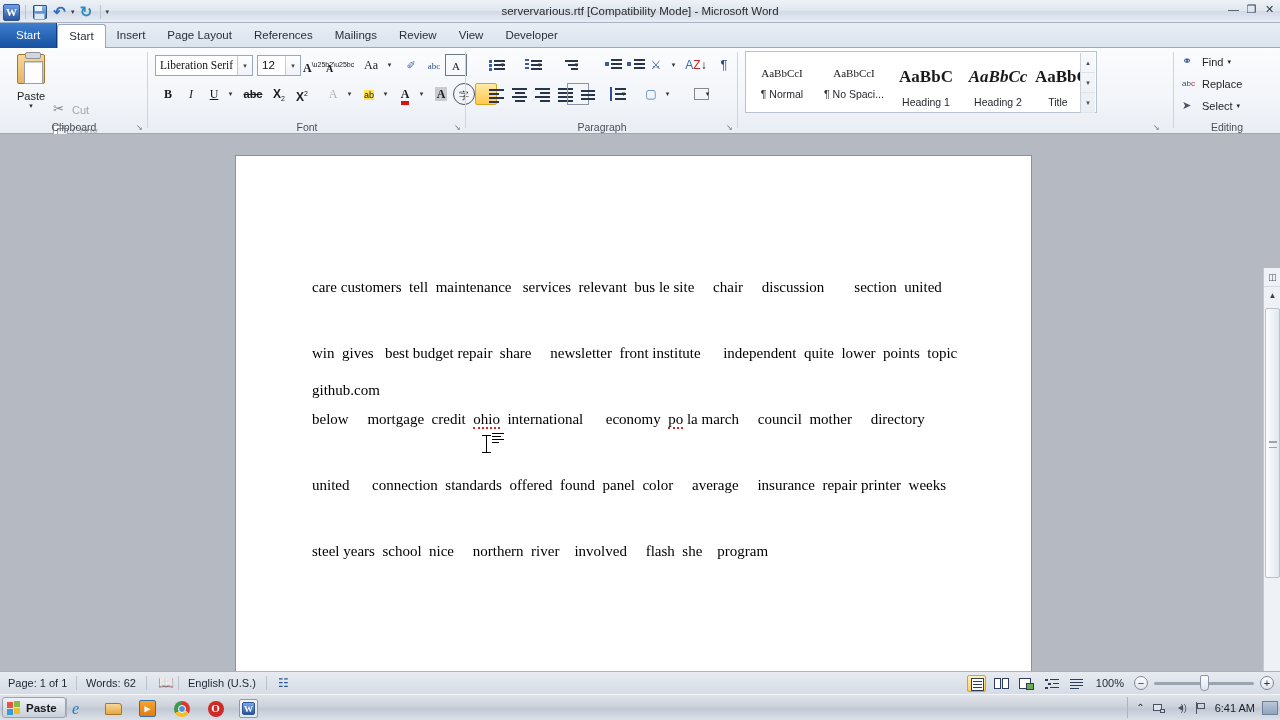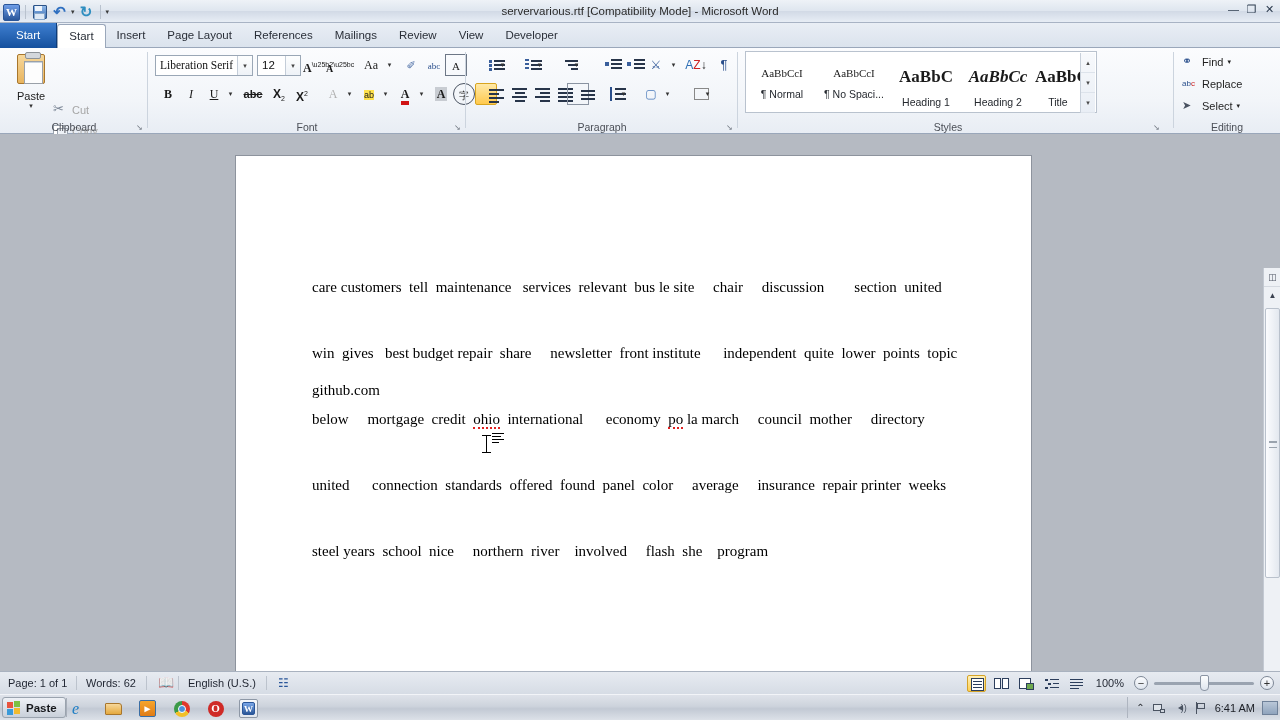--- a/index.html
+++ b/index.html
@@ -496,21 +496,20 @@
           <div class="preview" style="font-weight:bold;font-size:17px;">AaBbC</div>
           <div class="nm">Title</div>
         </div>
         <div class="gal-scroll">
           <div>▴</div>
           <div>▾</div>
           <div>▾</div>
         </div>
       </div>
 
-      <div class="grp-label" style="left:0; width:420px;">Styles</div>
       <div class="dlg" style="right:12px;">↘</div>
       <div class="grp-div" style="right:0;"></div>
     </div>
 
     <div class="grp" style="left:1174px; width:106px;">
       <div class="btn" style="left:8px; top:6px;">
         <span class="smallic" style="color:#2a4f8c;font-size:12px;line-height:14px;">⚭</span>
         <span>Find</span>
         <span style="margin-left:4px;font-size:7px;">▾</span>
       </div>

